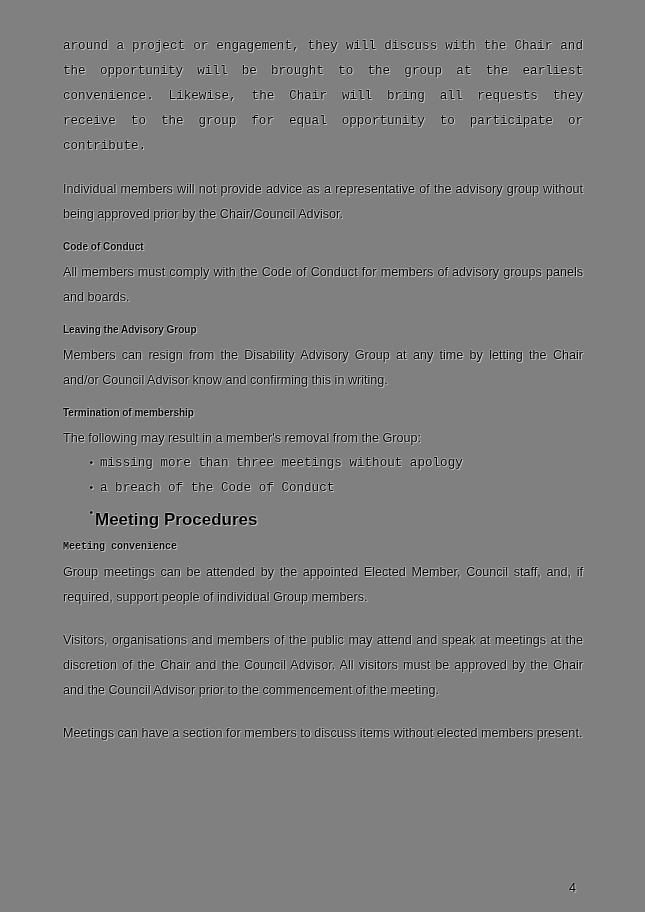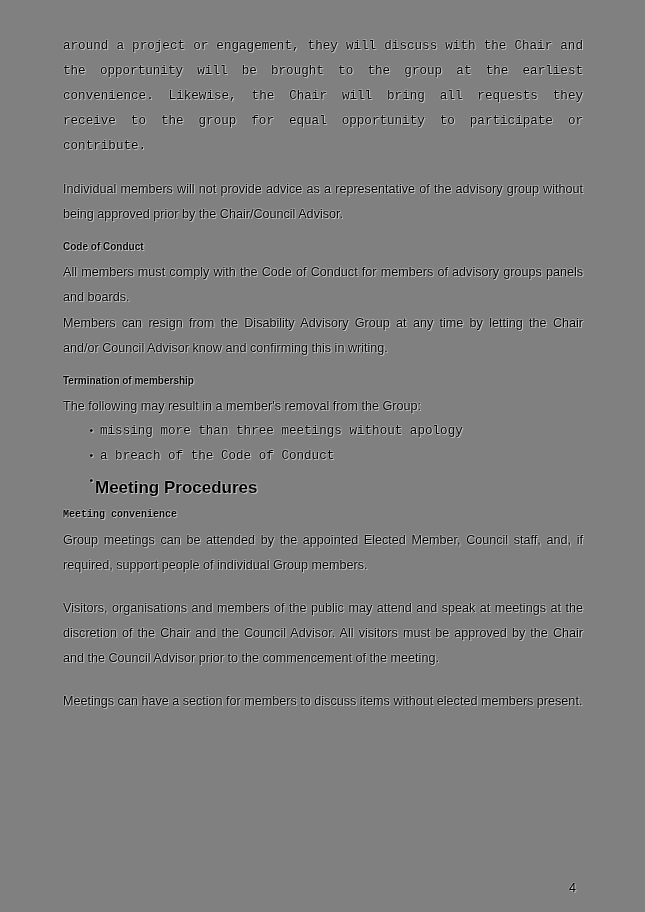--- a/index.html
+++ b/index.html
@@ -92,20 +92,21 @@
   <div class="content">
 
     <p class="mt0">around a project or engagement, they will discuss with the Chair and the opportunity will be brought to the group at the earliest convenience. Likewise, the Chair will bring all requests they receive to the group for equal opportunity to participate or contribute.</p>
 
     <p class="mt18">Individual members will not provide advice as a representative of the advisory group without being approved prior by the Chair/Council Advisor.</p>
 
     <h3 class="mt7">Code of Conduct</h3>
 
     <p class="mt1">All members must comply with the Code of Conduct for members of advisory groups panels and boards.</p>
 
+    <h3 class="mt7">Leaving the Advisory Group</h3>
 
     <p class="mt1">Members can resign from the Disability Advisory Group at any time by letting the Chair and/or Council Advisor know and confirming this in writing.</p>
 
 
     <h3 class="mt7">Termination of membership</h3>
 
     <p class="mt1">The following may result in a member's removal from the Group:</p>
 
     <ul class="bullets mt0">
       <li>

